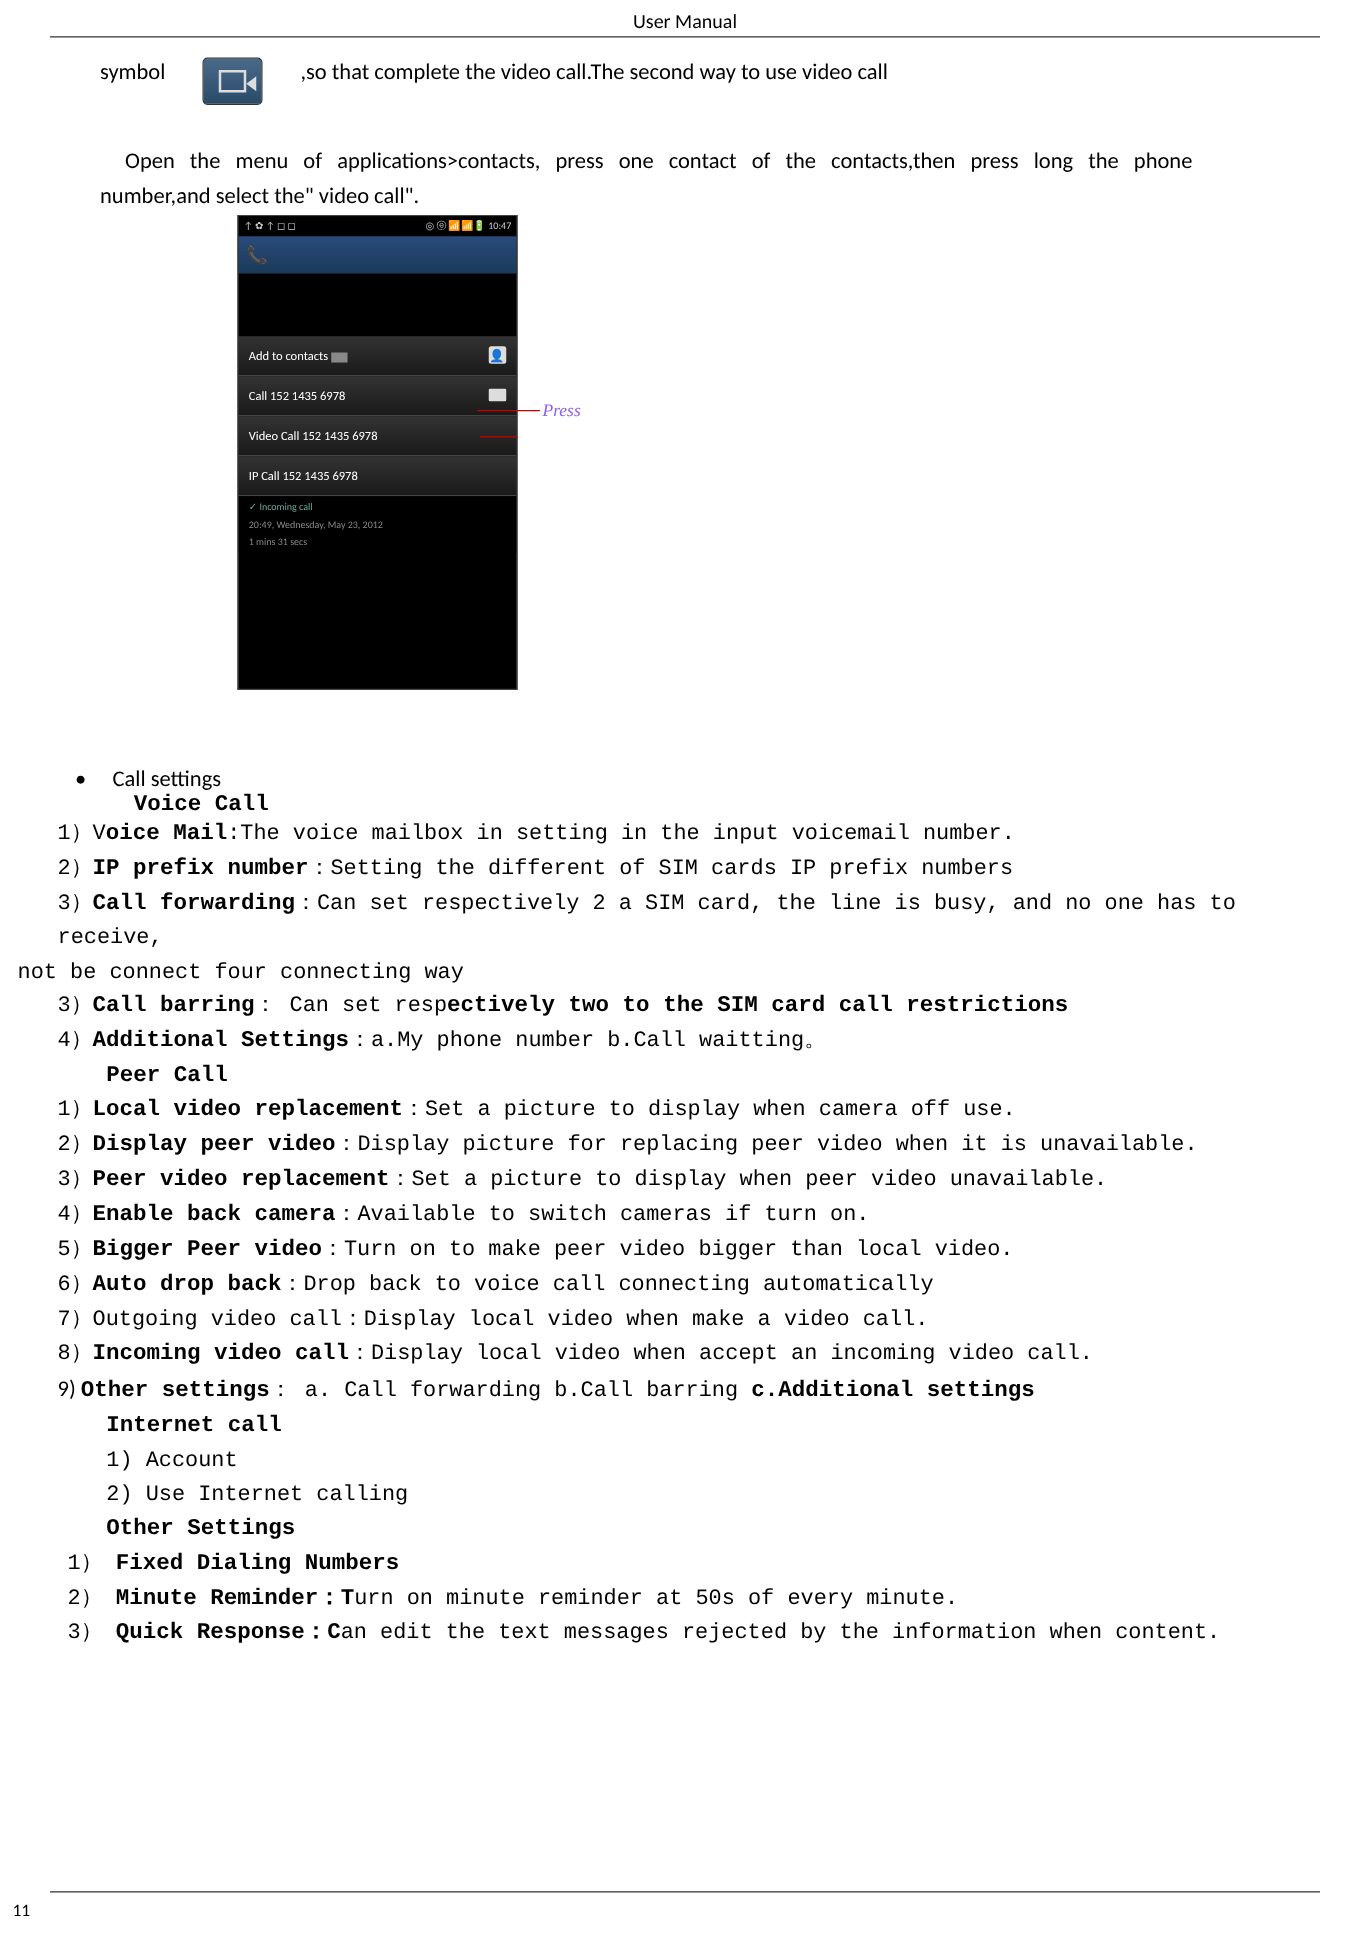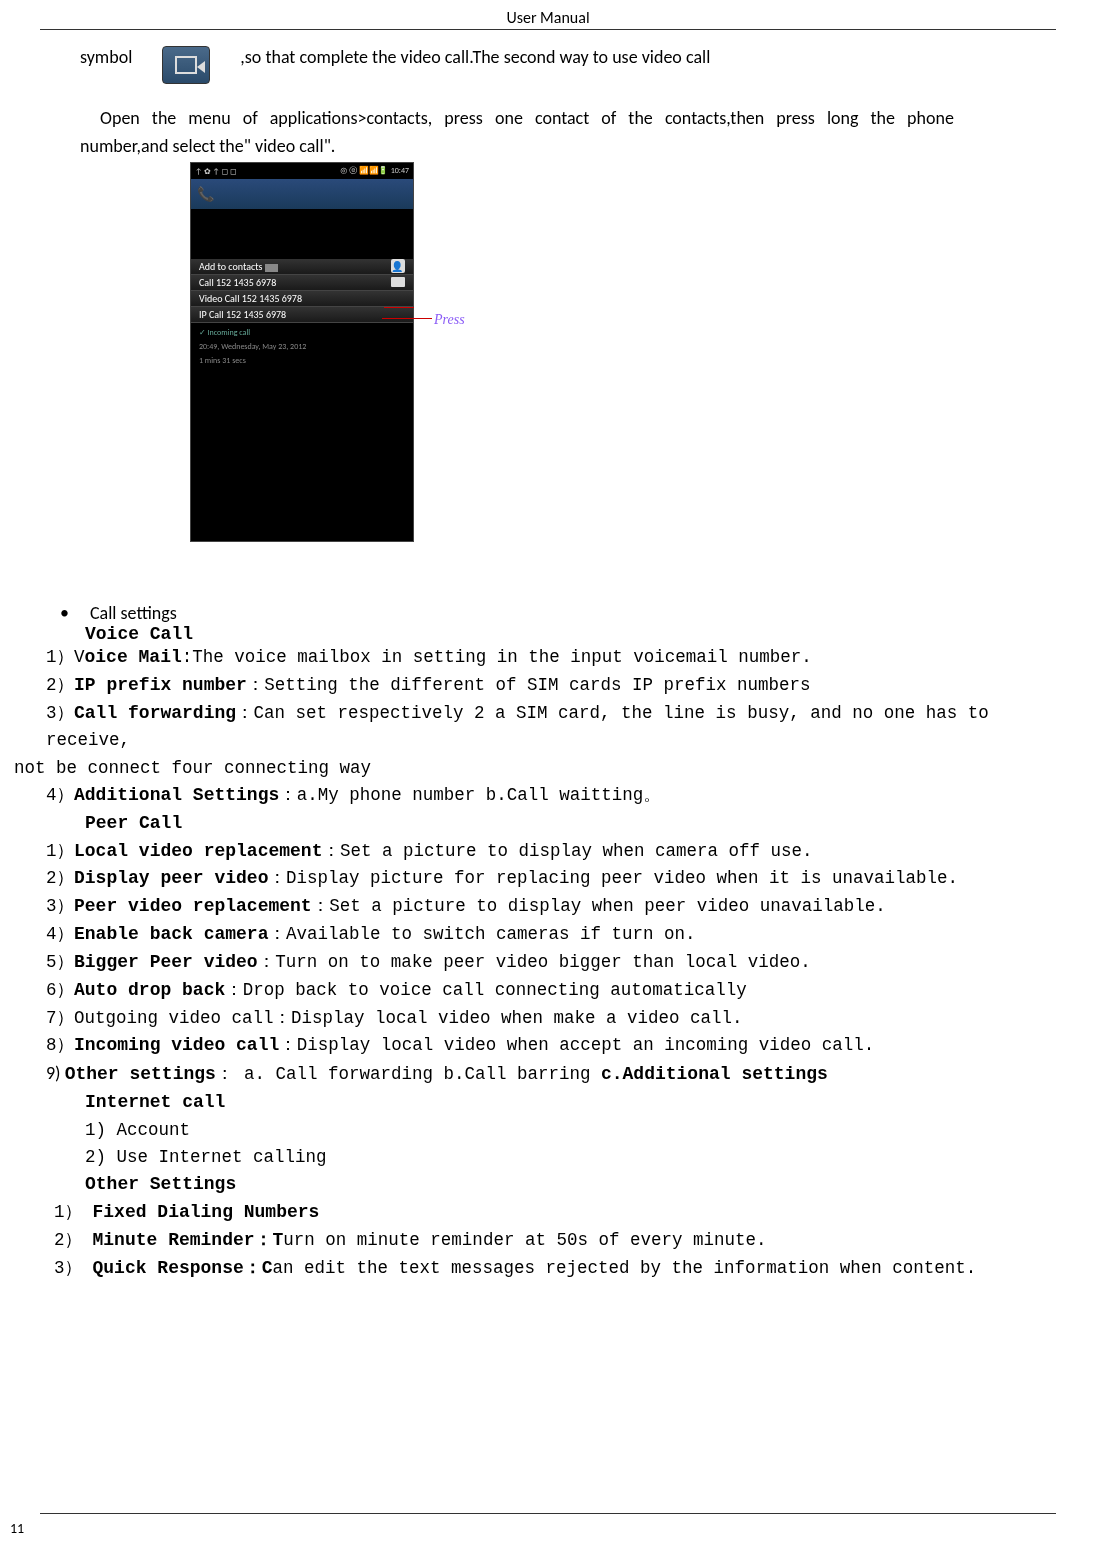--- a/index.html
+++ b/index.html
@@ -55,21 +55,21 @@
       position: absolute;
       right: -10px;
       top: 3px;
       width: 0;
       height: 0;
       border-top: 6px solid transparent;
       border-bottom: 6px solid transparent;
       border-right: 8px solid #ddd;
     }
     .para2 {
-      margin-top: 20px;
+      margin-top: 30px;
       margin-left: 40px;
       text-align: justify;
       line-height: 1.6;
     }
     .para2-line2 {
       margin-left: 40px;
       line-height: 1.5;
     }
     .screenshot-container {
       margin-left: 150px;
@@ -105,21 +105,21 @@
       width: 16px;
       height: 16px;
       color: #6af;
       font-size: 14px;
     }
     .black-space {
       height: 50px;
       background: #000;
     }
     .phone-item {
-      height: 16px;
+      height: 32px;
       background: linear-gradient(#333, #1a1a1a);
       color: #fff;
       font-size: 10px;
       display: flex;
       align-items: center;
       justify-content: space-between;
       padding: 0 8px;
       border-bottom: 1px solid #444;
     }
     .phone-item.highlight {
@@ -180,21 +180,21 @@
       margin-left: 20px;
     }
     .bullet-dot {
       width: 30px;
       font-size: 18px;
     }
     .heading-bold {
       font-family: 'Courier New', monospace;
       font-weight: bold;
       font-size: 18px;
-      margin-left: 45px;
+      margin-left: 67px;
     }
     .item-line {
       margin-left: 6px;
       font-size: 17.5px;
       line-height: 1.55;
       font-family: 'Courier New', monospace;
     }
     .item-line .bold {
       font-weight: bold;
       font-family: Liberation Mono, monospace;
@@ -298,20 +298,21 @@
     <div class="bullet">
       <span class="bullet-dot">•</span>
       <span class="sans">Call settings</span>
     </div>
     <div class="heading-bold">Voice Call</div>
 
     <div class="item-line"><span>1）V</span><span class="bold">oice Mail</span><span>:The voice mailbox in setting in the input voicemail number.</span></div>
     <div class="item-line"><span>2）</span><span class="bold">IP prefix number</span><span>：Setting the different of SIM cards IP prefix numbers</span></div>
     <div class="item-line"><span>3）</span><span class="bold">Call forwarding</span><span>：Can set respectively 2 a SIM card, the line is busy, and no one has to receive,</span></div>
     <div class="item-line" style="margin-left:-26px;">not be connect four connecting way</div>
+    <div class="item-line"><span>3）</span><span class="bold">Call barring</span><span>： Can set resp</span><span class="bold">ectively two to the SIM card call restrictions</span></div>
     <div class="item-line"><span>4）</span><span class="bold">Additional Settings</span><span>：a.My phone number b.Call waitting。</span></div>
 
     <div class="subhead">Peer Call</div>
     <div class="item-line"><span>1）</span><span class="bold">Local video replacement</span><span>：Set a picture to display when camera off use.</span></div>
     <div class="item-line"><span>2）</span><span class="bold">Display peer video</span><span>：Display picture for replacing peer video when it is unavailable.</span></div>
     <div class="item-line"><span>3）</span><span class="bold">Peer video replacement</span><span>：Set a picture to display when peer video unavailable.</span></div>
     <div class="item-line"><span>4）</span><span class="bold">Enable back camera</span><span>：Available to switch cameras if turn on.</span></div>
     <div class="item-line"><span>5）</span><span class="bold">Bigger Peer video</span><span>：Turn on to make peer video bigger than local video.</span></div>
     <div class="item-line"><span>6）</span><span class="bold">Auto drop back</span><span>：Drop back to voice call connecting automatically</span></div>
     <div class="item-line"><span>7）</span><span>Outgoing video call：Display local video when make a video call.</span></div>

